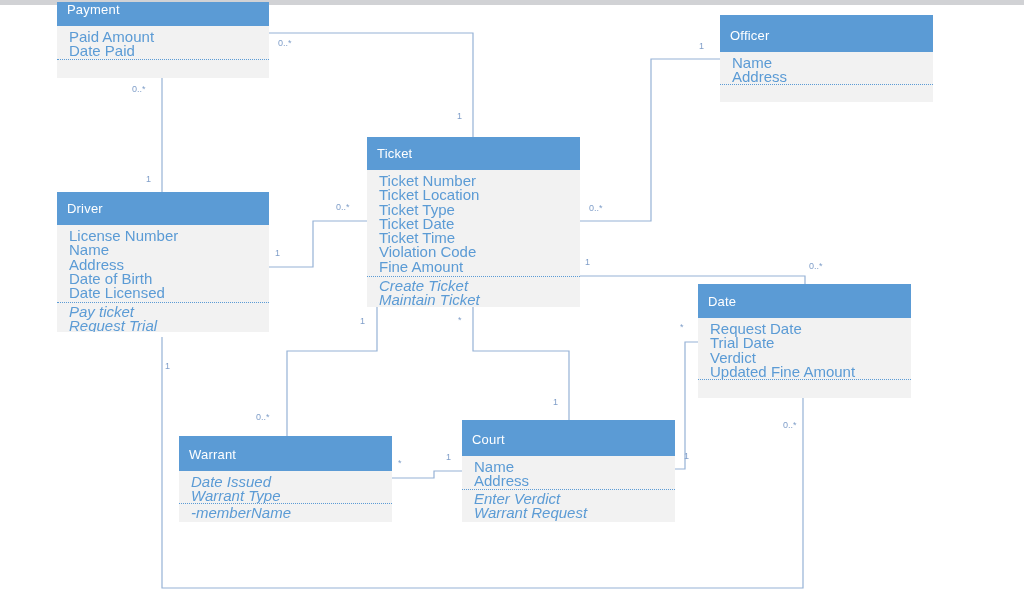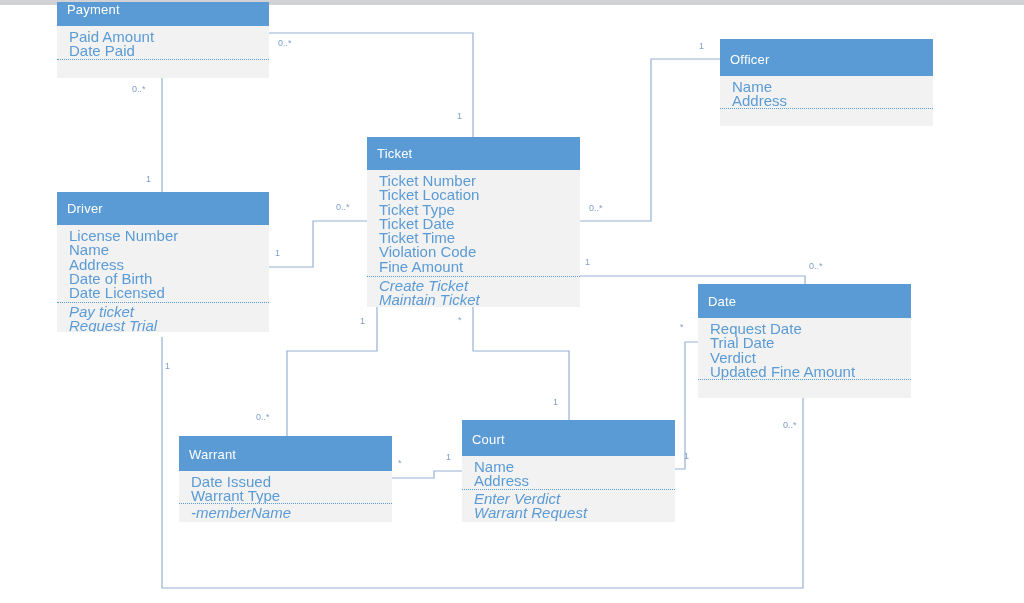--- a/index.html
+++ b/index.html
@@ -104,21 +104,21 @@
     <span class="mult-label" style="left: 783px; top: 420px;">0..*</span>
     <div class="entity" style="left: 57px; top: 2px; width: 212px;">
       <div class="entity-header" style="height: 24px;">Payment</div>
       <div class="entity-section attrs" style="height: 33px;">
         <div class="row">Paid Amount</div>
         <div class="row">Date Paid</div>
       </div>
       <div class="entity-section ops" style="height: 19px;"></div>
     </div>
     <div class="entity" style="left: 720px; top: 15px; width: 213px;">
-      <div class="entity-header" style="height: 37px; margin-top: 24px;">Officer</div>
+      <div class="entity-header" style="height: 37px;">Officer</div>
       <div class="entity-section attrs" style="height: 32px;">
         <div class="row">Name</div>
         <div class="row">Address</div>
       </div>
       <div class="entity-section ops" style="height: 18px;"></div>
     </div>
     <div class="entity" style="left: 367px; top: 137px; width: 213px;">
       <div class="entity-header" style="height: 33px;">Ticket</div>
       <div class="entity-section attrs" style="height: 106px;">
         <div class="row">Ticket Number</div>
@@ -153,21 +153,21 @@
       <div class="entity-section attrs" style="height: 61px;">
         <div class="row">Request Date</div>
         <div class="row">Trial Date</div>
         <div class="row">Verdict</div>
         <div class="row">Updated Fine Amount</div>
       </div>
       <div class="entity-section ops" style="height: 19px;"></div>
     </div>
     <div class="entity" style="left: 179px; top: 436px; width: 213px;">
       <div class="entity-header" style="height: 35px;">Warrant</div>
-      <div class="entity-section attrs" style="height: 32px;">
+      <div class="entity-section attrs" style="height: 32px; font-style: italic;">
         <div class="row">Date Issued</div>
         <div class="row">Warrant Type</div>
       </div>
       <div class="entity-section ops" style="height: 19px;">
         <div class="row">-memberName</div>
       </div>
     </div>
     <div class="entity" style="left: 462px; top: 420px; width: 213px;">
       <div class="entity-header" style="height: 36px;">Court</div>
       <div class="entity-section attrs" style="height: 33px;">

